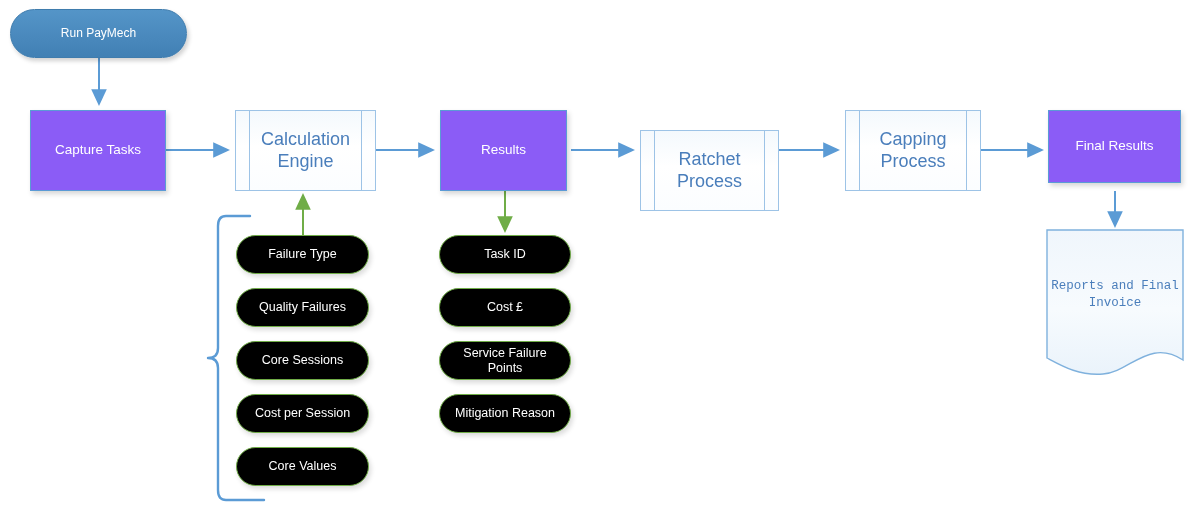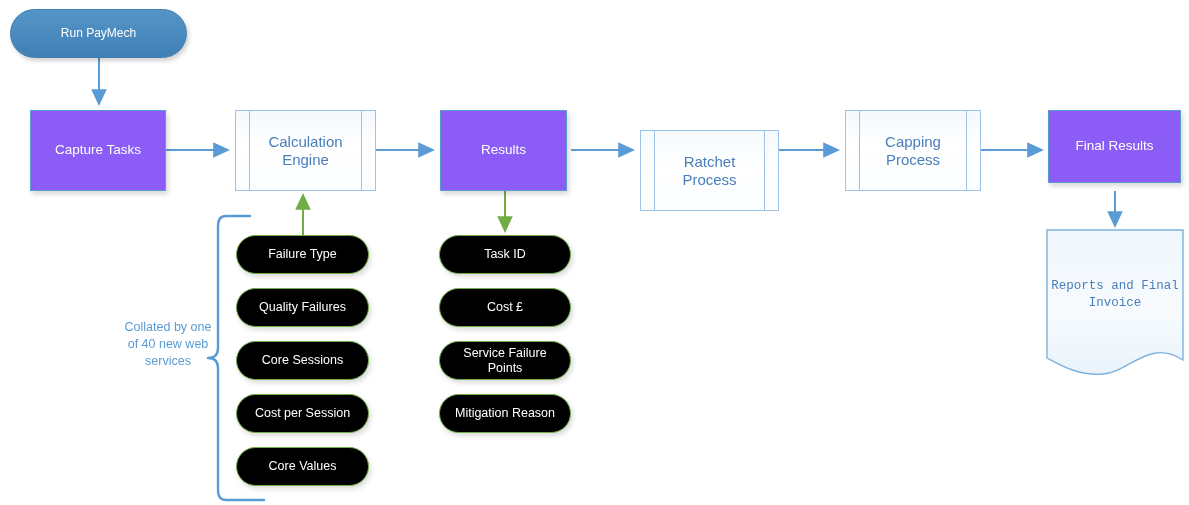--- a/index.html
+++ b/index.html
@@ -49,21 +49,21 @@
     border: 1px solid #5b9bd5;
     color: #ffffff;
     font-size: 13.5px;
     box-shadow: 2px 3px 5px rgba(0,0,0,0.16);
   }
   
   .box-predef {
     background: linear-gradient(to bottom, #f4f9fd 0%, #ffffff 45%, #fbfdff 100%);
     border: 1px solid #9dc3e6;
     color: #4a7ebb;
-    font-size: 15px;
+    font-size: 18px;
   }
   .box-predef .bar {
     position: absolute;
     top: 0;
     bottom: 0;
     width: 0;
     border-left: 1px solid #9dc3e6;
   }
   .box-predef .bar-l { left: 13px; }
   .box-predef .bar-r { right: 13px; }
@@ -175,21 +175,20 @@
     <span class="bar bar-r"></span>
     <span class="predef-label">Capping<br>Process</span>
   </div>
 
   <div class="node box-blue" style="left:1048px; top:110px; width:133px; height:73px;">
     <span>Final Results</span>
   </div>
 
   <div class="doc-label" style="left:1047px; top:278px; width:136px;">Reports and Final<br>Invoice</div>
 
-  <div class="brace-label" style="left:123px; top:319px; width:90px;">Collated by one of 40 new web services</div>
 
   <div class="node box-green" style="left:236px; top:235px; width:133px; height:39px;">
     <span>Failure Type</span>
   </div>
   <div class="node box-green" style="left:236px; top:288px; width:133px; height:39px;">
     <span>Quality Failures</span>
   </div>
   <div class="node box-green" style="left:236px; top:341px; width:133px; height:39px;">
     <span>Core Sessions</span>
   </div>

